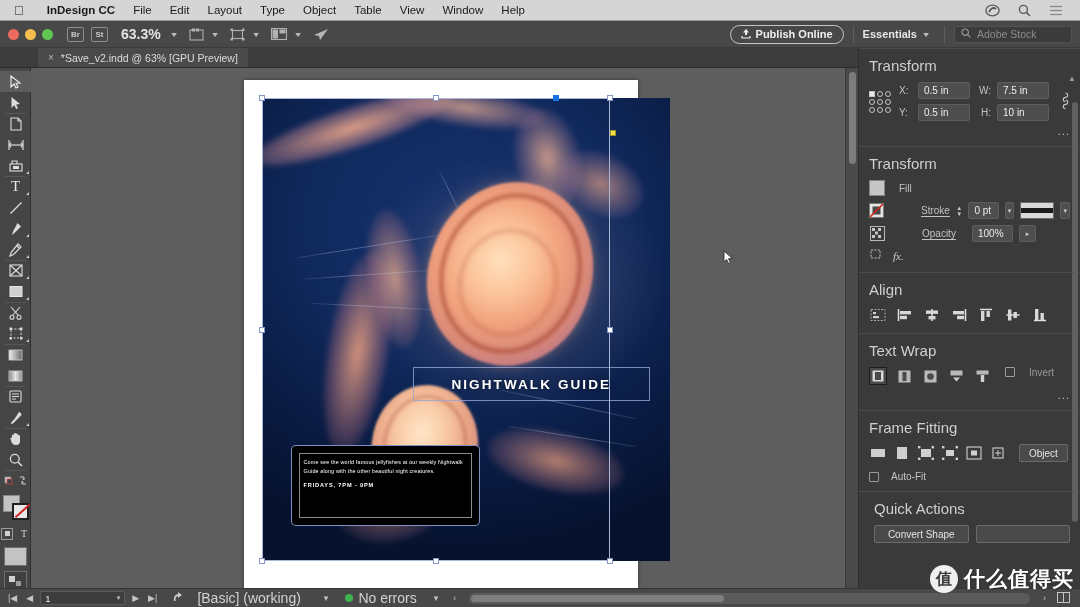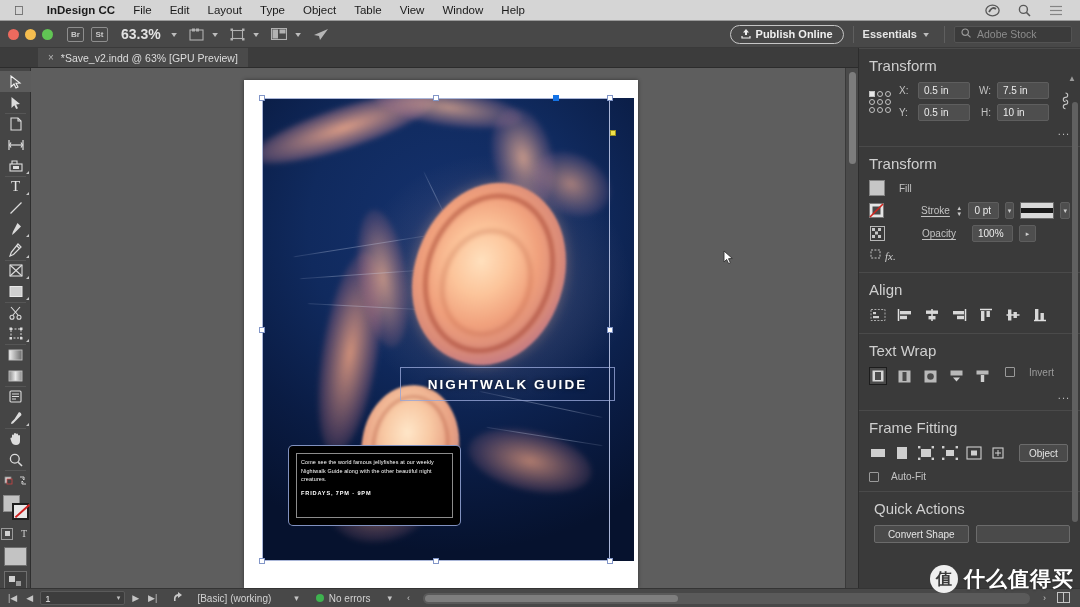--- a/index.html
+++ b/index.html
@@ -129,21 +129,21 @@
     background: #7c7c7c; border-radius: 4px;
   }
 
   
   .page {
     position: absolute; left: 213px; top: 12px; width: 394px; height: 508px;
     background: #ffffff; box-shadow: 0 0 4px rgba(0,0,0,.45);
   }
   
   .frame {
-    position: absolute; left: 18px; top: 18px; width: 372px; height: 463px;
+    position: absolute; left: 18px; top: 18px; width: 408px; height: 463px;
     overflow: hidden;
   }
   .imgbg {
     position: absolute; inset: 0;
     background:
       radial-gradient(ellipse 60% 45% at 62% 40%, rgba(255,196,160,.20), rgba(0,0,0,0) 62%),
       radial-gradient(ellipse 90% 70% at 50% 28%, #15326e 0%, #102a5e 42%, #0a1c44 72%, #06122e 100%);
     background-color: #0a1d47;
   }
   
@@ -308,21 +308,21 @@
     background: #484848; border-top: 1px solid #343434;
     display: flex; align-items: center; padding: 0 6px; gap: 5px;
   }
   .nav { color: #c4c4c4; font-size: 9px; padding: 0 2px; }
   .pagefield {
     background: #3d3d3d; border: 1px solid #5a5a5a; border-radius: 2px;
     height: 14px; width: 85px; display: flex; align-items: center;
     padding: 0 4px; font-size: 9.5px; color: #e8e8e8;
   }
   .pagefield .c { margin-left: auto; font-size: 7px; color: #c0c0c0; }
-  .stxt { font-size: 10px; color: #d2d2d2; }
+  .stxt { font-size: 14px; color: #d2d2d2; }
   .greendot { width: 8px; height: 8px; border-radius: 50%; background: #3eb34f; }
   .sbtrack {
     flex: 1; height: 11px; background: #5a5a5a; border-radius: 6px;
     position: relative; margin: 0 6px;
   }
   .sbtrack .thumb2 {
     position: absolute; left: 2px; top: 2px; width: 253px; height: 7px;
     background: #7e7e7e; border-radius: 4px;
   }
 
@@ -791,21 +791,21 @@
                 <rect x="2" y="9" width="3" height="3"></rect>
                 <rect x="8" y="9" width="3" height="3"></rect>
               </g>
             </svg>
         </span>
         <span class="lbl uline" style="width:44px;">Opacity</span>
         <span class="fieldbox" style="width:41px;">100%</span>
         <span class="ddarrow" style="width:17px;">▸</span>
       </div>
 
-      <div class="row" style="gap:2px;margin-bottom:0;">
+      <div class="row" style="gap:10px;margin-bottom:0;">
         <span>
           <svg width="14" height="13" viewBox="0 0 14 13">
               <rect x="2" y="2" width="9" height="8" fill="none" stroke="#c6c6c6" stroke-width="1" stroke-dasharray="2 1.4"></rect>
             </svg>
         </span>
         <span style="font-family:'Liberation Serif',serif;font-style:italic;font-size:11px;color:#cdcdcd;">fx.</span>
       </div>
     </div>
 
     <div class="sect">

